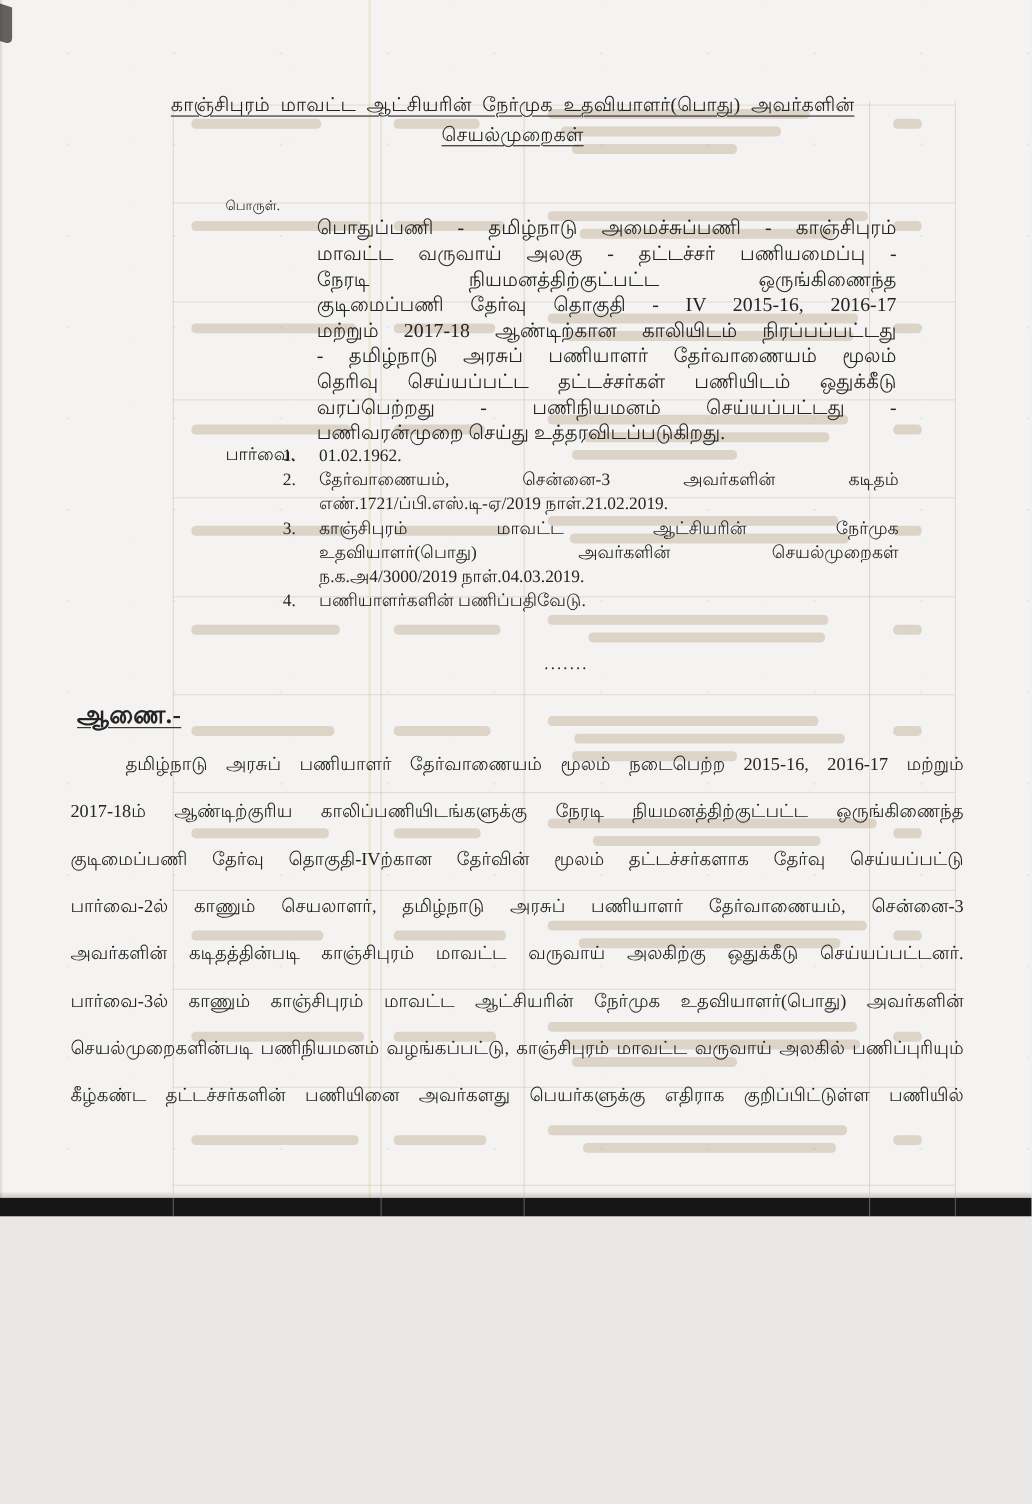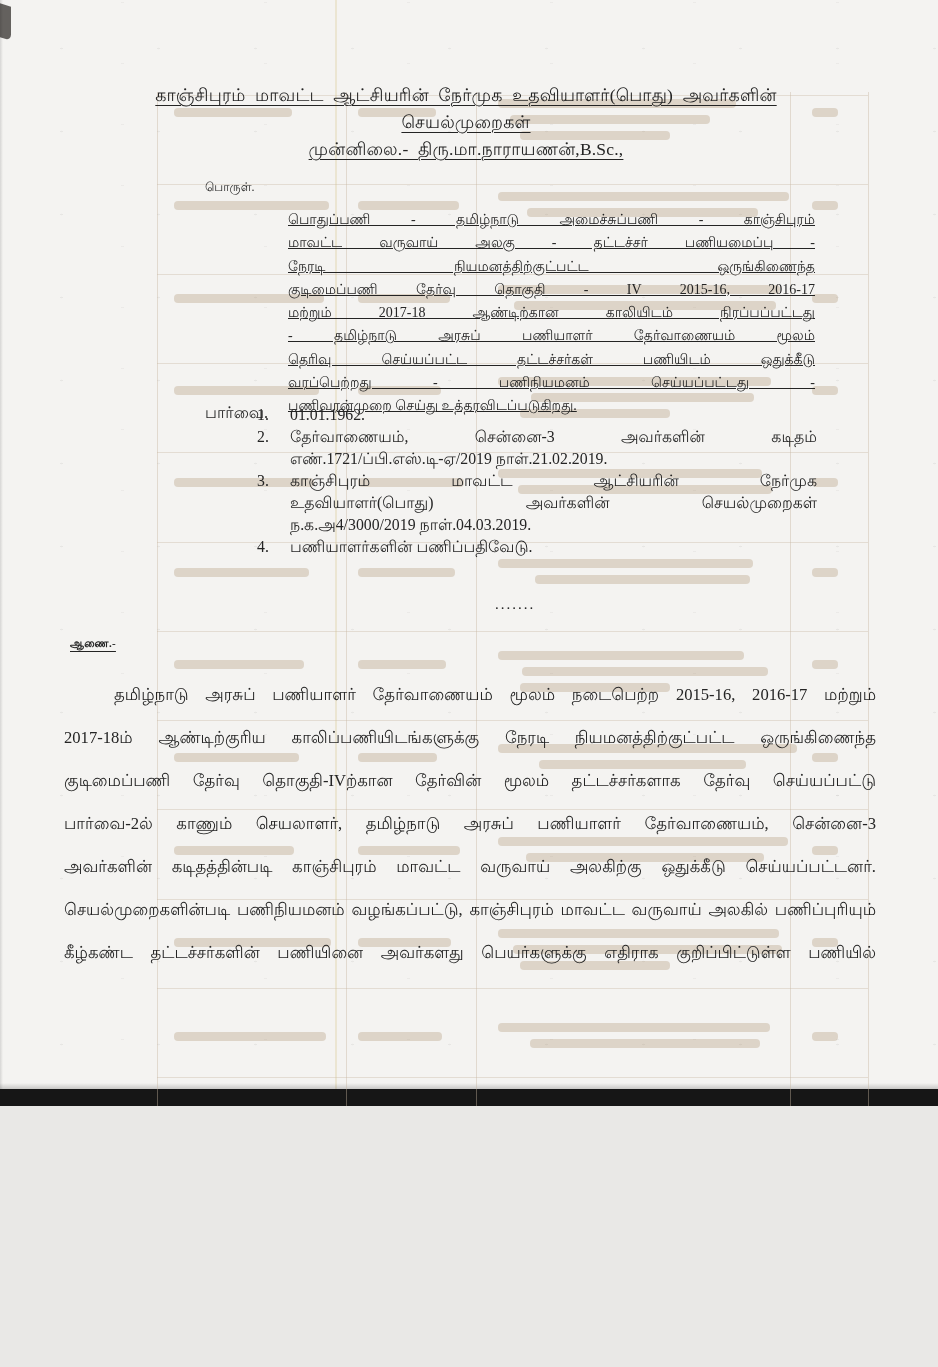--- a/index.html
+++ b/index.html
@@ -38,27 +38,27 @@
   .txt{position:absolute;z-index:2;}
   .u{text-decoration:underline;text-underline-offset:4px;text-decoration-thickness:1.2px;}
   .jline{text-align:justify;text-align-last:justify;}
   .lline{text-align:left;}
   #title-block{top:82px;left:110px;width:712px;text-align:center;
       font-size:17.5px;line-height:27px;letter-spacing:.2px;word-spacing:5px;}
   #refline{top:150px;left:88px;right:95px;font-size:17px;}
   #file-number{float:left;}
   #doc-date{float:right;word-spacing:8px;}
   #subject-label{top:180px;left:205px;font-size:12px;}
-  #subject-lines{top:208px;left:288px;width:527px;font-size:14px;line-height:23.3px;text-decoration:underline;}
+  #subject-lines{top:196px;left:288px;width:527px;font-size:18px;line-height:23.3px;}
   #ref-label{top:404px;left:205px;font-size:16px;}
   #ref-items{top:404px;left:257px;width:560px;font-size:15.8px;line-height:22px;}
   .ref-item{display:grid;grid-template-columns:33px 1fr;}
   .ref-num{text-align:left;}
   #dots{top:596px;left:470px;width:90px;text-align:center;font-size:15px;letter-spacing:2px;}
-  #order-label{top:637px;left:70px;font-size:11px;font-weight:bold;letter-spacing:.3px;}
+  #order-label{top:637px;left:70px;font-size:23px;font-weight:bold;letter-spacing:.3px;}
   #order-body{top:673px;left:64px;width:812px;font-size:16.6px;line-height:43px;}
   .indent{text-indent:50px;}
 </style>
 </head>
 <body>
 
 <div id="page">
 
   <div id="ghost">
       <div class="g-vline" style="left: 157px; top: 92px; height: 1074px;"></div>
@@ -146,21 +146,20 @@
     </div>
 
   <div class="corner-mark"></div>
   <div class="edge-shade"></div>
   <div class="streak"></div>
   <div class="bottom-fade"></div>
   <div class="bottom-bar"></div>
 
   <div class="txt" id="title-block">
     <div class="u">காஞ்சிபுரம் மாவட்ட ஆட்சியரின் நேர்முக உதவியாளர்(பொது) அவர்களின் செயல்முறைகள்</div>
-    <div class="u">முன்னிலை.-  திரு.மா.நாராயணன்,B.Sc.,</div>
   </div>
 
 
   <div class="txt" id="subject-label">பொருள்.</div>
   <div class="txt" id="subject-lines">
     <div class="jline">பொதுப்பணி - தமிழ்நாடு அமைச்சுப்பணி - காஞ்சிபுரம்</div>
     <div class="jline">மாவட்ட வருவாய் அலகு - தட்டச்சர் பணியமைப்பு -</div>
     <div class="jline">நேரடி நியமனத்திற்குட்பட்ட ஒருங்கிணைந்த</div>
     <div class="jline">குடிமைப்பணி தேர்வு தொகுதி - IV 2015-16, 2016-17</div>
     <div class="jline">மற்றும் 2017-18 ஆண்டிற்கான காலியிடம் நிரப்பப்பட்டது</div>
@@ -169,21 +168,21 @@
     <div class="jline">வரப்பெற்றது - பணிநியமனம் செய்யப்பட்டது -</div>
     <div class="lline">பணிவரன்முறை செய்து உத்தரவிடப்படுகிறது.</div>
   </div>
 
   <div class="txt" id="ref-label">பார்வை.</div>
   <div class="txt" id="ref-items">
 
     <div class="ref-item">
       <span class="ref-num">1.</span>
       <div>
-        <div class="lline">01.01.1962.</div>
+        <div class="lline">01.02.1962.</div>
       </div>
     </div>
 
     <div class="ref-item">
       <span class="ref-num">2.</span>
       <div>
         <div class="jline">தேர்வாணையம், சென்னை-3 அவர்களின் கடிதம்</div>
         <div class="lline">எண்.1721/ப்பி.எஸ்.டி-ஏ/2019  நாள்.21.02.2019.</div>
       </div>
     </div>
@@ -208,17 +207,18 @@
 
   <div class="txt" id="dots">.......</div>
 
   <div class="txt u" id="order-label">ஆணை.-</div>
   <div class="txt" id="order-body">
     <div class="jline indent">தமிழ்நாடு அரசுப் பணியாளர் தேர்வாணையம் மூலம் நடைபெற்ற 2015-16, 2016-17 மற்றும்</div>
     <div class="jline">2017-18ம் ஆண்டிற்குரிய காலிப்பணியிடங்களுக்கு நேரடி நியமனத்திற்குட்பட்ட ஒருங்கிணைந்த</div>
     <div class="jline">குடிமைப்பணி தேர்வு தொகுதி-IVற்கான தேர்வின் மூலம் தட்டச்சர்களாக தேர்வு செய்யப்பட்டு</div>
     <div class="jline">பார்வை-2ல் காணும் செயலாளர், தமிழ்நாடு அரசுப் பணியாளர் தேர்வாணையம், சென்னை-3</div>
     <div class="jline">அவர்களின் கடிதத்தின்படி காஞ்சிபுரம் மாவட்ட வருவாய் அலகிற்கு ஒதுக்கீடு செய்யப்பட்டனர்.</div>
+    <div class="jline">பார்வை-3ல் காணும் காஞ்சிபுரம் மாவட்ட ஆட்சியரின் நேர்முக உதவியாளர்(பொது) அவர்களின்</div>
     <div class="jline">செயல்முறைகளின்படி பணிநியமனம் வழங்கப்பட்டு, காஞ்சிபுரம் மாவட்ட வருவாய் அலகில் பணிப்புரியும்</div>
     <div class="jline">கீழ்கண்ட தட்டச்சர்களின் பணியினை அவர்களது பெயர்களுக்கு எதிராக குறிப்பிட்டுள்ள பணியில்</div>
   </div>
 
 </div>
 
 </body></html>

